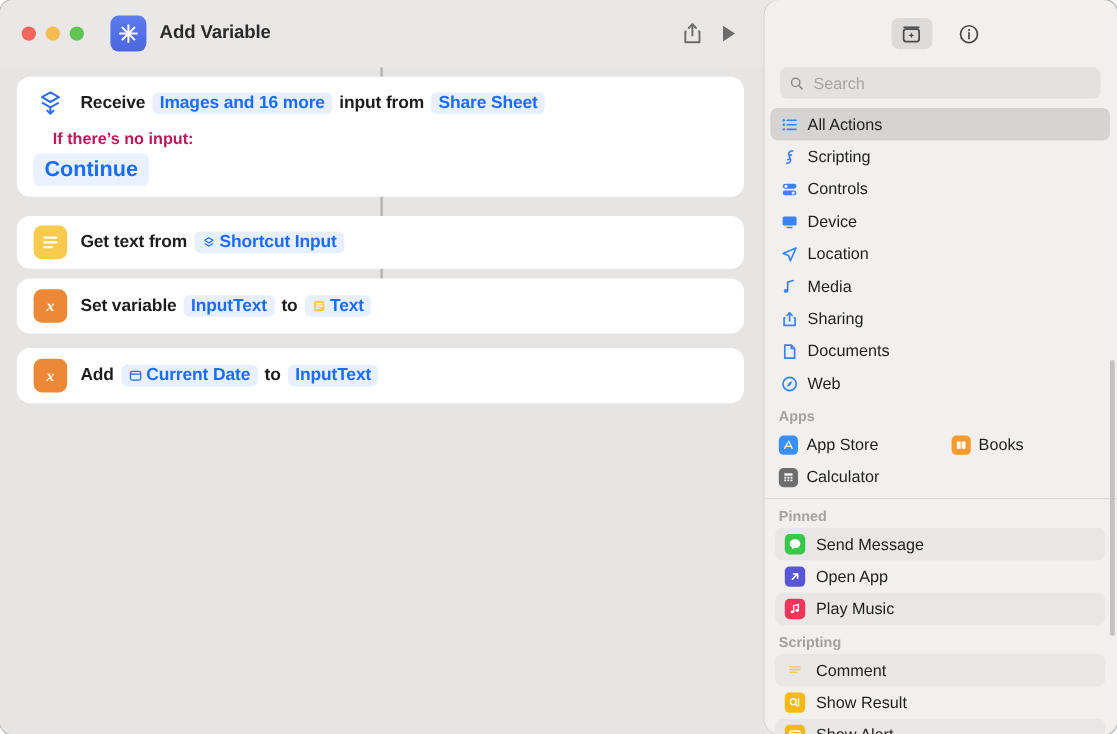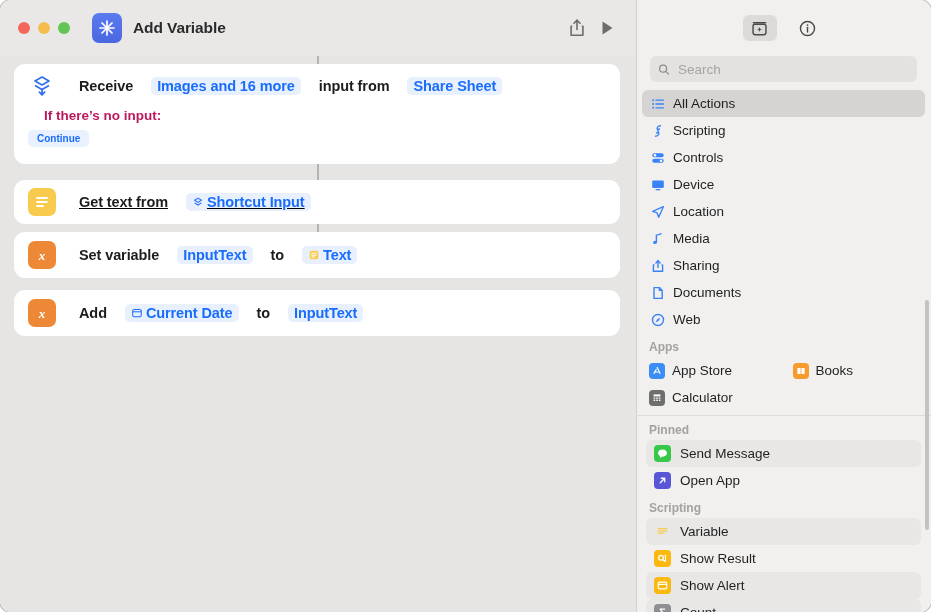--- a/index.html
+++ b/index.html
@@ -105,21 +105,21 @@
   .act-text {
     font-size: 14.5px;
     font-weight: 700;
     color: #1d1d1d;
     display: flex;
     align-items: center;
     flex-wrap: wrap;
     gap: 0;
     letter-spacing: -0.1px;
   }
-  .act-text > * { margin-right: 6px; margin-left: 12px; }
+  .act-text > * { margin-right: 6px; }
   .plainword { font-weight: 700; color: #1d1d1d; }
   .token {
     display: inline-flex;
     align-items: center;
     gap: 3px;
     background: #e8f0fe;
     color: #1a6dfb;
     font-weight: 700;
     font-size: 14.5px;
     border-radius: 5px;
@@ -131,34 +131,35 @@
     font-weight: 700;
     color: #be185d;
     padding: 0 0 0 30px;
   }
   .continue-wrap { padding: 5px 0 0 14px; }
   .continue {
     display: inline-block;
     background: #eaf1fe;
     color: #1a6dfb;
     font-weight: 700;
-    font-size: 10px;
+    font-size: 18px;
     border-radius: 5px;
     padding: 3px 9px;
   }
 
   
   #sidebar {
     position: absolute;
     left: 636px; top: 0;
     width: 295px;
     height: 612px;
     background: #f1f0ef;
     box-shadow: inset 1px 0 0 #d2d1d0;
     overflow: hidden;
+    border-radius: 13px;
   }
   #sb-toolbar {
     height: 56px;
     display: flex;
     align-items: center;
     justify-content: center;
     gap: 14px;
   }
   .sb-tb-btn {
     width: 34px; height: 26px;
@@ -324,21 +325,21 @@
           <span class="plainword">input from</span>
           <span class="token">Share Sheet</span>
         </div>
       </div>
       <div class="sub-label">If there’s no input:</div>
       <div class="continue-wrap">
         <span class="continue">Continue</span>
       </div>
     </div>
 
-    <div class="card" style="top:124px;height:44px;text-decoration:underline;">
+    <div class="card" style="top:124px;height:44px;">
       <div class="card-row">
         <div class="act-icon yellow">
           <svg width="18" height="18" viewBox="0 0 18 18">
             <g stroke="#ffffff" stroke-width="1.9" stroke-linecap="round">
               <line x1="4" y1="5" x2="14" y2="5"></line>
               <line x1="4" y1="9" x2="14" y2="9"></line>
               <line x1="4" y1="13" x2="10" y2="13"></line>
             </g>
           </svg>
         </div>
@@ -589,34 +590,45 @@
 
       <div class="li">
         <span class="liicon" style="background:#5856d6;">
           <svg width="13" height="13" viewBox="0 0 14 14">
             <path d="M4.6 9.4 L9.4 4.6 M5.6 4.6 L9.4 4.6 L9.4 8.4" stroke="#ffffff" stroke-width="1.4" fill="none" stroke-linecap="round" stroke-linejoin="round"></path>
           </svg>
         </span>
         <span>Open App</span>
       </div>
 
+      <div class="li stripe">
+        <span class="liicon" style="background:#f5345a;">
+          <svg width="13" height="13" viewBox="0 0 14 14">
+            <path d="M10 3 L5.8 4.2 L5.8 9.2" fill="none" stroke="#ffffff" stroke-width="1.3" stroke-linecap="round"></path>
+            <ellipse cx="4.7" cy="9.6" rx="1.5" ry="1.3" fill="#ffffff"></ellipse>
+            <ellipse cx="8.9" cy="8.4" rx="1.5" ry="1.3" fill="#ffffff"></ellipse>
+            <path d="M10 3 L10 8.4" fill="none" stroke="#ffffff" stroke-width="1.3" stroke-linecap="round"></path>
+          </svg>
+        </span>
+        <span>Play Music</span>
+      </div>
 
       <div class="sec-head">Scripting</div>
 
       <div class="li stripe">
         <span class="liicon">
           <svg width="13" height="13" viewBox="0 0 14 14">
             <g stroke="#f8ca4d" stroke-width="1.3" stroke-linecap="round">
               <line x1="2.4" y1="4" x2="11.6" y2="4"></line>
               <line x1="2.4" y1="6.4" x2="11.6" y2="6.4"></line>
               <line x1="2.4" y1="8.8" x2="8.4" y2="8.8"></line>
             </g>
           </svg>
         </span>
-        <span>Variable</span>
+        <span>Comment</span>
       </div>
 
       <div class="li">
         <span class="liicon" style="background:#f9b911;">
           <svg width="13" height="13" viewBox="0 0 14 14">
             <circle cx="5.4" cy="6.2" r="2.6" fill="none" stroke="#ffffff" stroke-width="1.3"></circle>
             <line x1="7.4" y1="8.2" x2="9.2" y2="10" stroke="#ffffff" stroke-width="1.3" stroke-linecap="round"></line>
             <line x1="10.2" y1="3.6" x2="10.2" y2="9.6" stroke="#ffffff" stroke-width="1.3" stroke-linecap="round"></line>
           </svg>
         </span>

